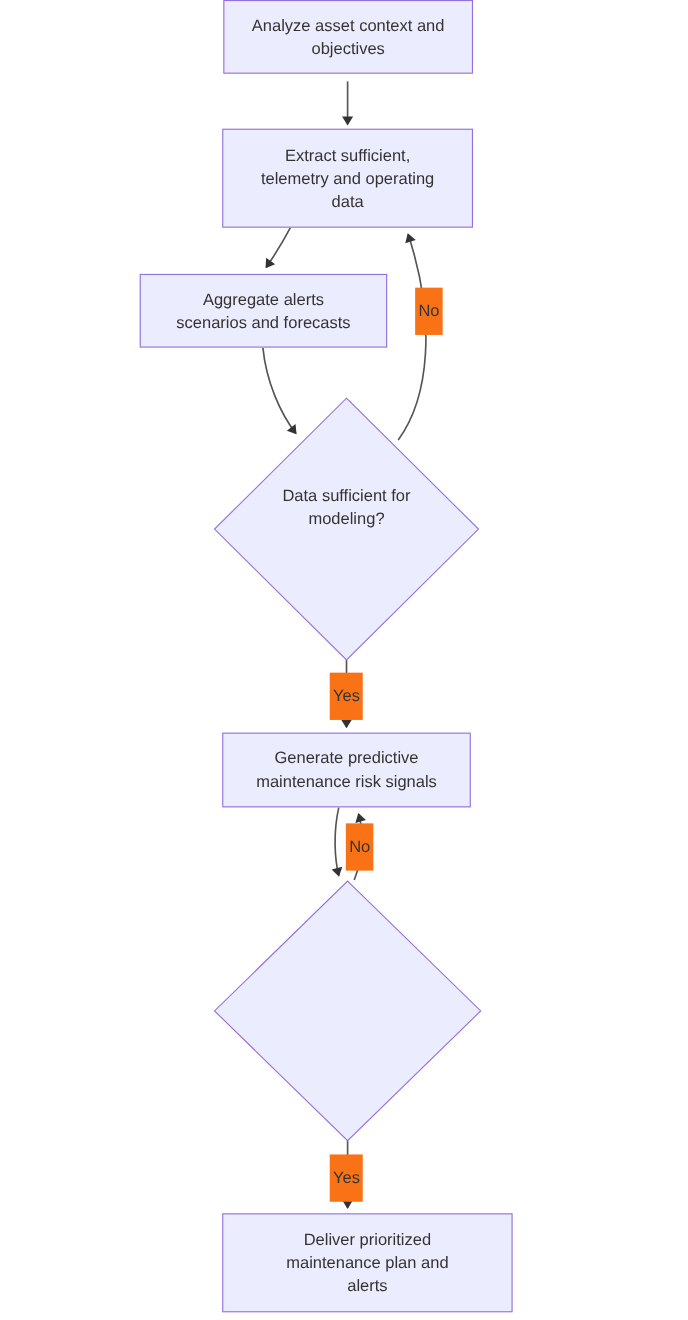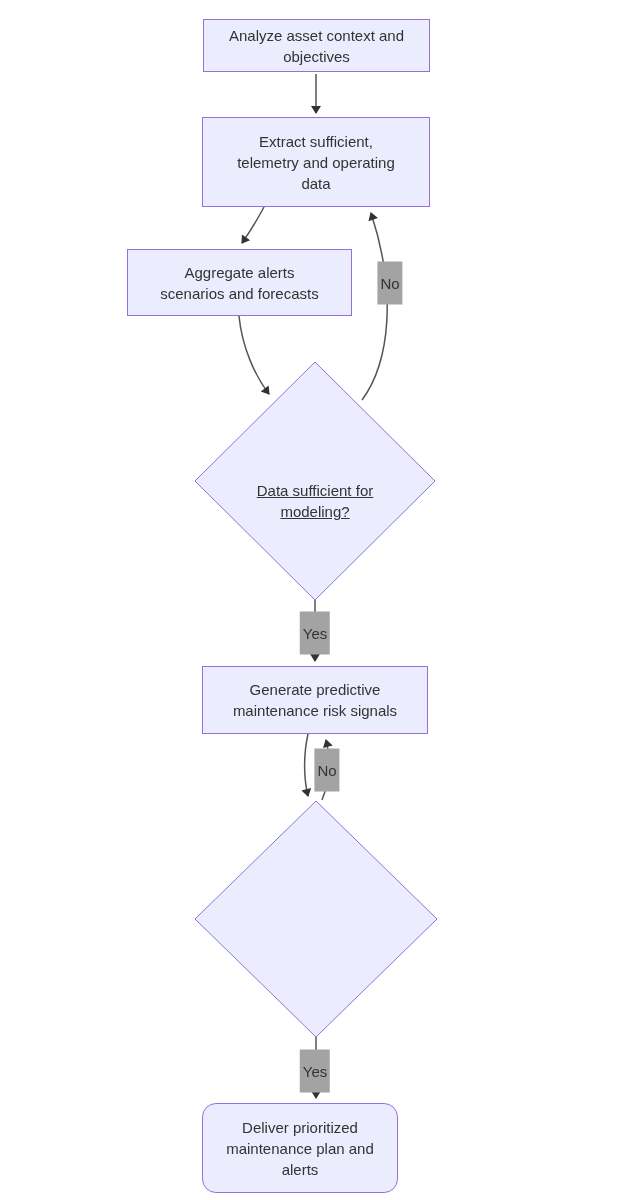--- a/index.html
+++ b/index.html
@@ -56,21 +56,21 @@
     white-space: pre-line;
     text-align: center;
     font-size: 15px;
     line-height: 21px;
     color: #333333;
     width: 190px;
   }
   .edge-label {
     position: absolute;
     transform: translate(-50%, -50%);
-    background: #a3a3a3;
+    background: #f97316;
     color: #333333;
     font-size: 15px;
     line-height: 19px;
     padding: 12px 3px;
   }
 </style>
 </head>
 <body>
 
 <div class="canvas">
@@ -88,48 +88,48 @@
     <path class="edge" d="M362,400 C390,362 397,292 371,213" marker-end="url(#arrow)"></path>
     <path class="edge" d="M315,600 L315,661" marker-end="url(#arrow)"></path>
     <path class="edge" d="M308,734 C303,756 304,780 308,796" marker-end="url(#arrow)"></path>
     <path class="edge" d="M322,800 C330,780 331,758 326,740" marker-end="url(#arrow)"></path>
     <path class="edge" d="M316,1037 L316,1098" marker-end="url(#arrow)"></path>
 
     <polygon class="diamond" points="315,362 435,481 315,600 195,481"></polygon>
     <polygon class="diamond" points="316,801 437,919 316,1037 195,919"></polygon>
   </svg>
 
-  <div class="node rect" style="left:203px; top:19px; width:227px; height:53px;align-items:center;">
+  <div class="node rect" style="left:203px; top:0; width:227px; height:67px;align-items:center;">
     <span class="node-label">Analyze asset context and
 objectives</span>
   </div>
 
   <div class="node rect" style="left:202px; top:117px; width:228px; height:90px;">
     <span class="node-label">Extract sufficient,
 telemetry and operating
 data</span>
   </div>
 
   <div class="node rect" style="left:127px; top:249px; width:225px; height:67px;">
     <span class="node-label">Aggregate alerts
 scenarios and forecasts</span>
   </div>
 
   <div class="node rect" style="left:202px; top:666px; width:226px; height:68px;">
     <span class="node-label">Generate predictive
 maintenance risk signals</span>
   </div>
 
-  <div class="node rect" style="left:202px; top:1103px; width:196px; height:90px;border-radius:14px;">
+  <div class="node rect" style="left:202px; top:1103px; width:264px; height:90px;">
     <span class="node-label">Deliver prioritized
 maintenance plan and
 alerts</span>
   </div>
 
-  <div class="diamond-label" style="left:315px; top:501px;text-decoration:underline;">Data sufficient for
+  <div class="diamond-label" style="left:315px; top:461px;">Data sufficient for
 modeling?</div>
 
 
   <div class="edge-label" style="left:390px; top:283px;">No</div>
 
   <div class="edge-label" style="left:315px; top:633px;">Yes</div>
 
   <div class="edge-label" style="left:327px; top:770px;">No</div>
 
   <div class="edge-label" style="left:315px; top:1071px;">Yes</div>

